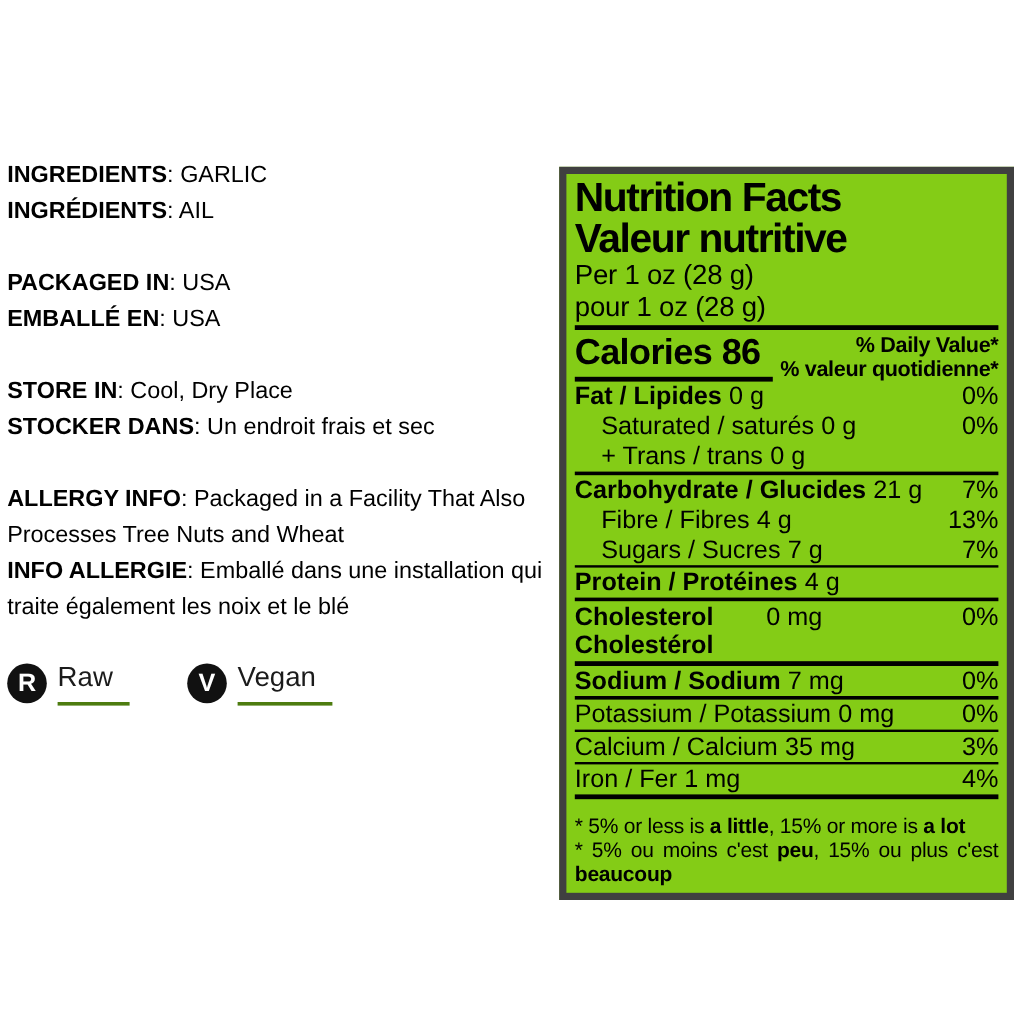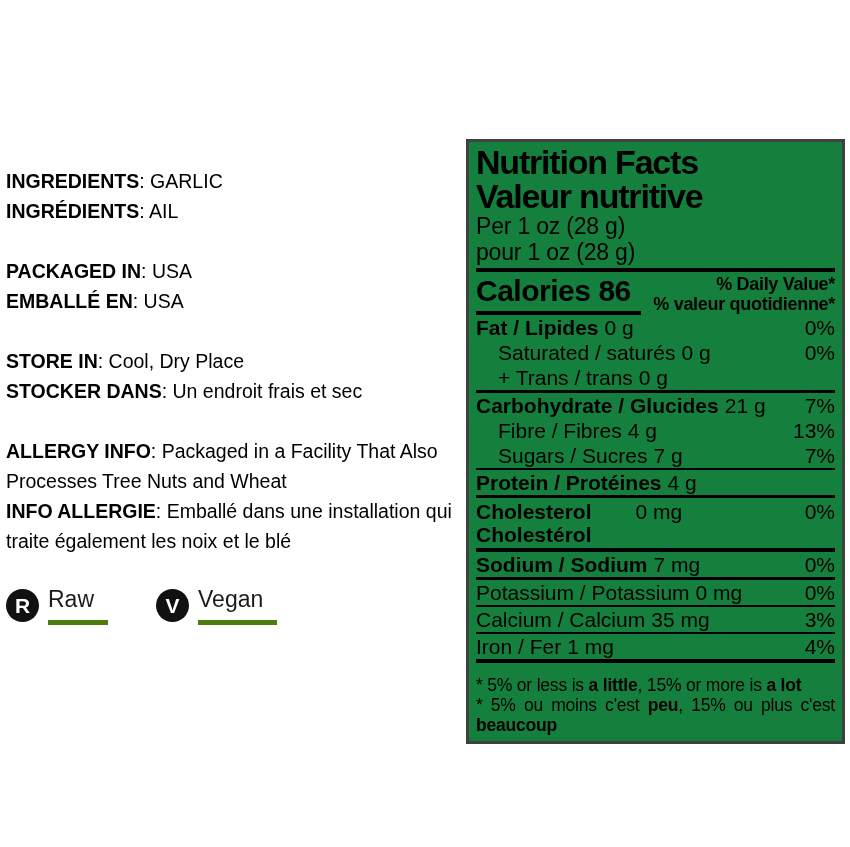--- a/index.html
+++ b/index.html
@@ -3,43 +3,43 @@
 <meta charset="utf-8">
 <style>
   html,body { margin:0; padding:0; }
   body {
     width:850px; height:847px; background:#ffffff; position:relative;
     font-family:"Liberation Sans", sans-serif; color:#000;
     overflow:hidden;
   }
 
   
-  .left-col { position:absolute; left:6px; top:131px; width:452px;margin-top:35px; }
+  .left-col { position:absolute; left:6px; top:131px; width:452px; }
   .info-section { margin-bottom:30px; }
   .info-line { font-size:19.5px; line-height:30px; color:#000; }
   .info-line .lbl { font-weight:bold; }
   .info-line .lbl::after { content:": "; font-weight:normal; }
 
   .badges { display:flex; align-items:center; gap:48px; margin-top:28px; }
   .badge { display:flex; align-items:center; }
   .badge-circle {
     width:33px; height:33px; border-radius:50%; background:#111;
     color:#fff; font-weight:bold; font-size:21px; line-height:33px;
     text-align:center; flex:0 0 auto;
   }
   .badge-label {
     font-size:23px; color:#1b1b1b; margin-left:9px;
-    padding:0 14px 7px 0; border-bottom:5px solid #4d7c0f;
+    padding:0 14px 7px 0; border-bottom:3px solid #4d7c0f;
   }
 
   
   .nf-panel {
     position:absolute; left:466px; top:139px; width:379px;
-    border:3px solid #404040; box-sizing:border-box;
-    padding:3px 7px 6px; background:#15803d;
+    border:6px solid #404040; box-sizing:border-box;
+    padding:3px 7px 6px; background:#84cc16;
   }
   .nf-title { font-size:34px; font-weight:800; line-height:34px; letter-spacing:-1.2px; }
   .nf-serving { font-size:23px; line-height:26px; letter-spacing:-0.2px; }
   .nf-bar { height:4px; background:#000; margin-top:3px; }
 
   .cal-wrap { display:flex; justify-content:space-between; align-items:flex-end; margin-top:2px; }
   .cal {
     font-size:30px; font-weight:bold; letter-spacing:-0.5px;
     border-bottom:4px solid #000; padding:0 10px 3px 0; align-self:flex-start;
   }

